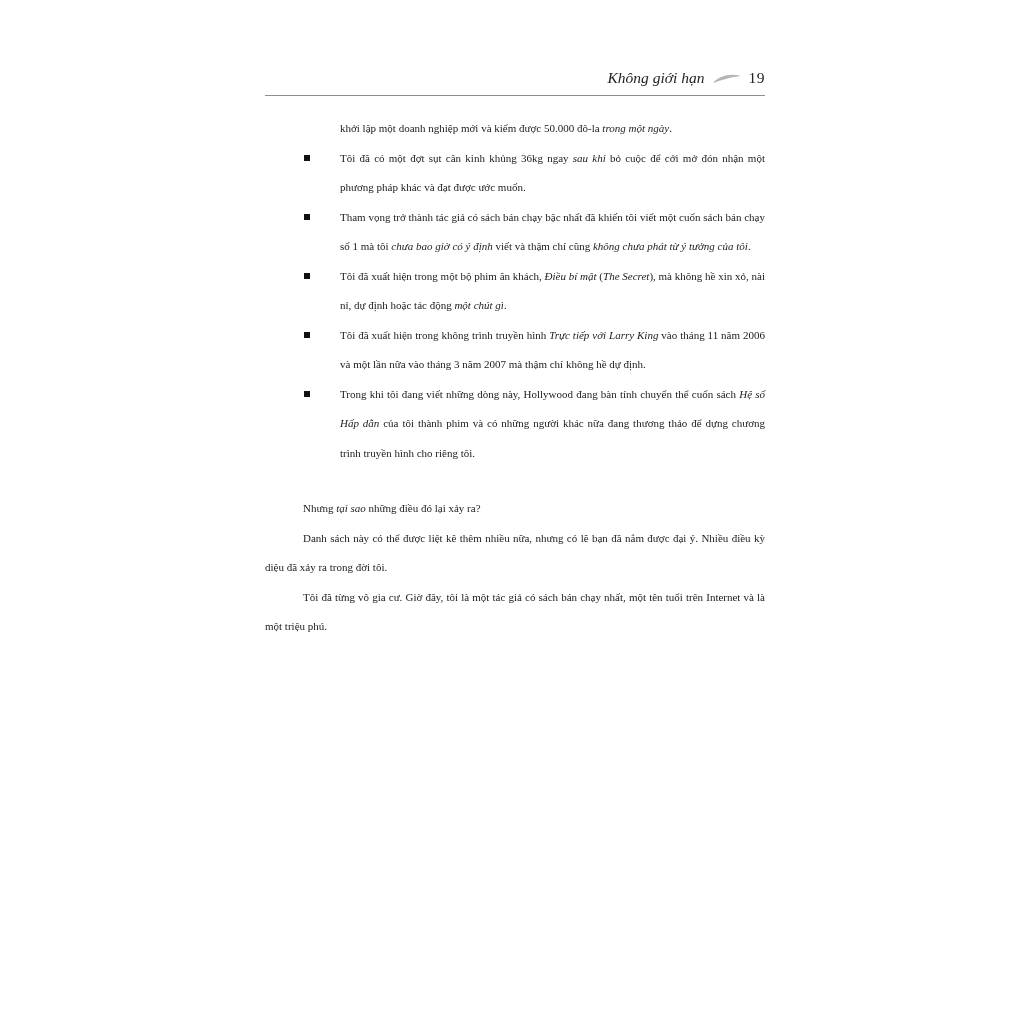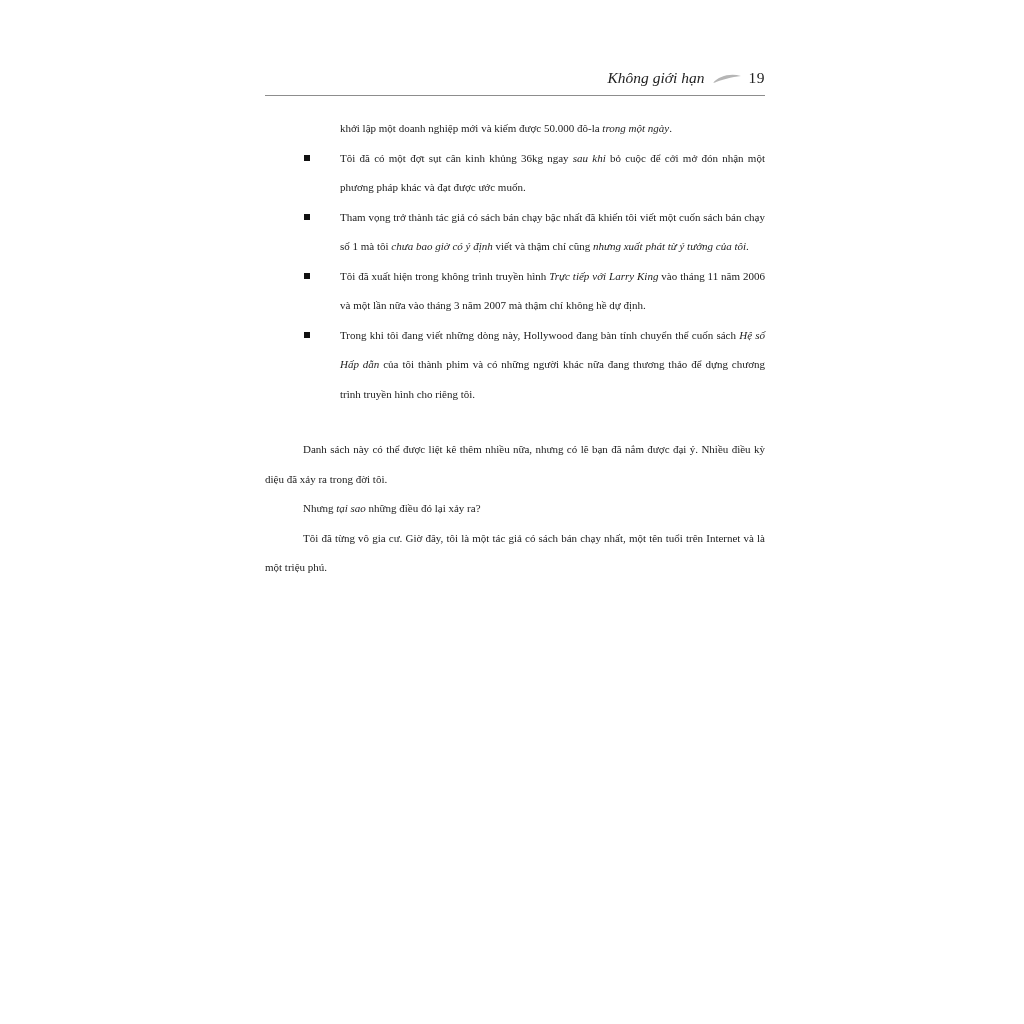--- a/index.html
+++ b/index.html
@@ -91,24 +91,25 @@
     </span>
     <span class="page-num">19</span>
   </div>
 
   <div class="rule"></div>
 
   <div class="content">
     <div id="bullet-list">
         <div class="list-item"><span><span>khởi lập một doanh nghiệp mới và kiếm được 50.000 đô-la </span><em>trong một ngày</em><span>.</span></span></div>
         <div class="list-item"><span class="bullet"></span><span><span>Tôi đã có một đợt sụt cân kinh khủng 36kg ngay </span><em>sau khi</em><span> bỏ cuộc để cởi mở đón nhận một phương pháp khác và đạt được ước muốn.</span></span></div>
-        <div class="list-item"><span class="bullet"></span><span><span>Tham vọng trở thành tác giả có sách bán chạy bậc nhất đã khiến tôi viết một cuốn sách bán chạy số 1 mà tôi </span><em>chưa bao giờ có ý định</em><span> viết và thậm chí cũng </span><em>nhưng xuất phát từ ý tưởng của tôi</em><span>.</span></span></div>
+        <div class="list-item"><span class="bullet"></span><span><span>Tham vọng trở thành tác giả có sách bán chạy bậc nhất đã khiến tôi viết một cuốn sách bán chạy số 1 mà tôi </span><em>chưa bao giờ có ý định</em><span> viết và thậm chí cũng </span><em>không chưa phát từ ý tưởng của tôi</em><span>.</span></span></div>
+        <div class="list-item"><span class="bullet"></span><span><span>Tôi đã xuất hiện trong một bộ phim ăn khách, </span><em>Điều bí mật</em><span> (</span><em>The Secret</em><span>), mà không hề xin xỏ, nài nỉ, dự định hoặc tác động </span><em>một chút gì</em><span>.</span></span></div>
         <div class="list-item"><span class="bullet"></span><span><span>Tôi đã xuất hiện trong không trình truyền hình </span><em>Trực tiếp với Larry King</em><span> vào tháng 11 năm 2006 và một lần nữa vào tháng 3 năm 2007 mà thậm chí không hề dự định.</span></span></div>
         <div class="list-item"><span class="bullet"></span><span><span>Trong khi tôi đang viết những dòng này, Hollywood đang bàn tính chuyển thể cuốn sách </span><em>Hệ số Hấp dẫn</em><span> của tôi thành phim và có những người khác nữa đang thương thảo để dựng chương trình truyền hình cho riêng tôi.</span></span></div>
       </div>
     <div class="para-block" id="paragraph-block">
+        <p class="para"><span>Nhưng </span><em>tại sao</em><span> những điều đó lại xảy ra?</span></p>
         <p class="para"><span>Danh sách này có thể được liệt kê thêm nhiều nữa, nhưng có lẽ bạn đã nắm được đại ý. Nhiều điều kỳ diệu đã xảy ra trong đời tôi.</span></p>
-        <p class="para"><span>Nhưng </span><em>tại sao</em><span> những điều đó lại xảy ra?</span></p>
         <p class="para"><span>Tôi đã từng vô gia cư. Giờ đây, tôi là một tác giả có sách bán chạy nhất, một tên tuổi trên Internet và là một triệu phú.</span></p>
       </div>
   </div>
 
 </div>
 
 </body></html>

